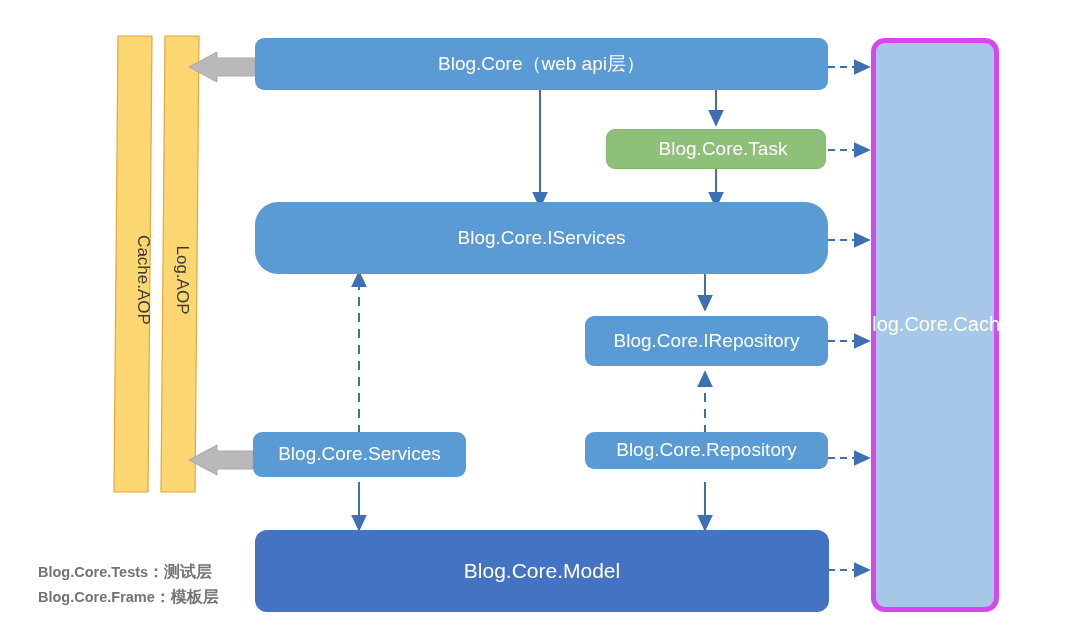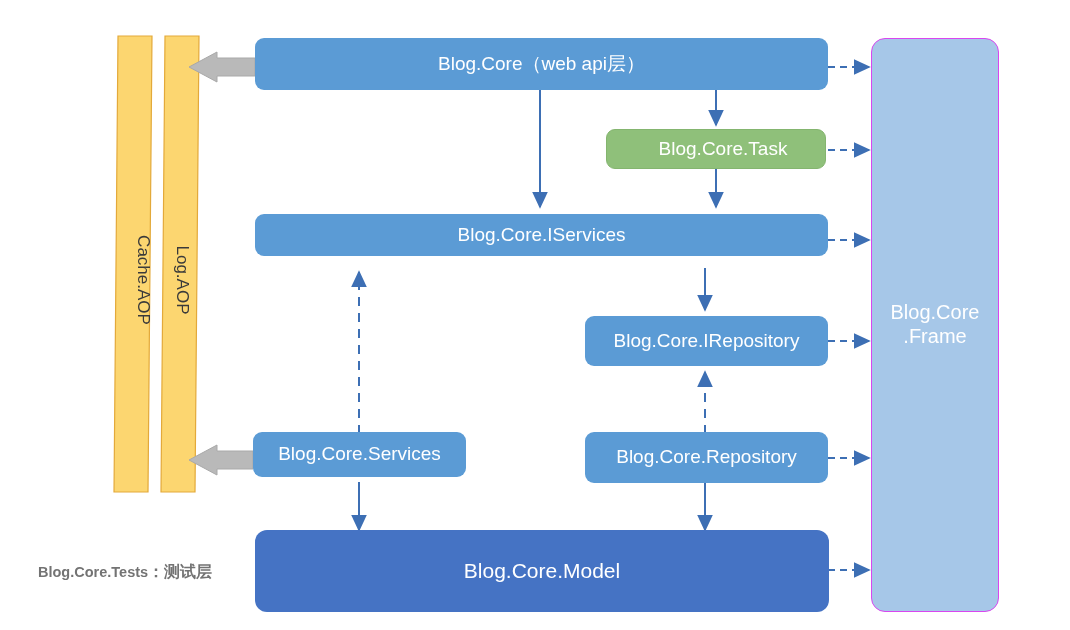--- a/index.html
+++ b/index.html
@@ -33,25 +33,25 @@
     font-size:19px;
     border:1px solid #84b56f;
   }
   .box-model{
     background:#4573c4;
     border-radius:12px;
     font-size:21px;
   }
   .box-common{
     background:#a6c7e8;
-    border:1px solid #d946ef;
+    border:5px solid #d946ef;
     border-radius:14px;
     font-size:20px;
     color:#ffffff;
-    flex-direction:column;
+    flex-direction:row;
   }
   .box-common span{display:block;}
   .aop-label{
     position:absolute;
     color:#3a3a3a;
     font-size:17px;
     white-space:nowrap;
     transform-origin:50% 50%;
   }
 
@@ -119,34 +119,37 @@
     <line x1="828" y1="570" x2="869" y2="570" stroke="#3d6fb4" stroke-width="2" stroke-dasharray="7,5" marker-end="url(#arrH)"></line>
   </svg>
 
   <div class="aop-label" style="left:93px;top:270px;width:100px;text-align:center;transform:rotate(90deg);">Cache.AOP</div>
   <div class="aop-label" style="left:132px;top:270px;width:100px;text-align:center;transform:rotate(90deg);">Log.AOP</div>
 
   <div class="box box-blue" style="left:255px;top:38px;width:573px;height:52px;">Blog.Core（web api层）</div>
 
   <div class="box box-green" style="left:606px;top:129px;width:220px;height:40px;padding-left:14px;">Blog.Core.Task</div>
 
-  <div class="box box-blue" style="left:255px;top:214px;width:573px;height:42px;">Blog.Core.IServices</div>
+  <div class="box box-blue" style="left:255px;top:202px;width:573px;height:72px;border-radius:23px;">Blog.Core.IServices</div>
 
   <div class="box box-blue" style="left:585px;top:316px;width:243px;height:50px;">Blog.Core.IRepository</div>
 
   <div class="box box-blue" style="left:253px;top:432px;width:213px;height:45px;">Blog.Core.Services</div>
 
-  <div class="box box-blue" style="left:585px;top:432px;width:243px;height:51px;">Blog.Core.Repository</div>
+  <div class="box box-blue" style="left:585px;top:432px;width:243px;height:37px;">Blog.Core.Repository</div>
 
   <div class="box box-model" style="left:255px;top:530px;width:574px;height:82px;">Blog.Core.Model</div>
 
   <div class="box box-common" style="left:871px;top:38px;width:128px;height:574px;">
     <span>Blog.Core</span>
-    <span>.Frame</span>
+    <span>.Cache</span>
   </div>
 
   <div class="legend" style="left:38px;top:548px;">
     <div>
       <span>Blog.Core.Tests</span><span class="cn">：</span><span class="cn">测试层</span>
     </div>
+    <div>
+      <span>Blog.Core.Frame</span><span class="cn">：</span><span class="cn">模板层</span>
+    </div>
   </div>
 
 </div>
 
 </body></html>

